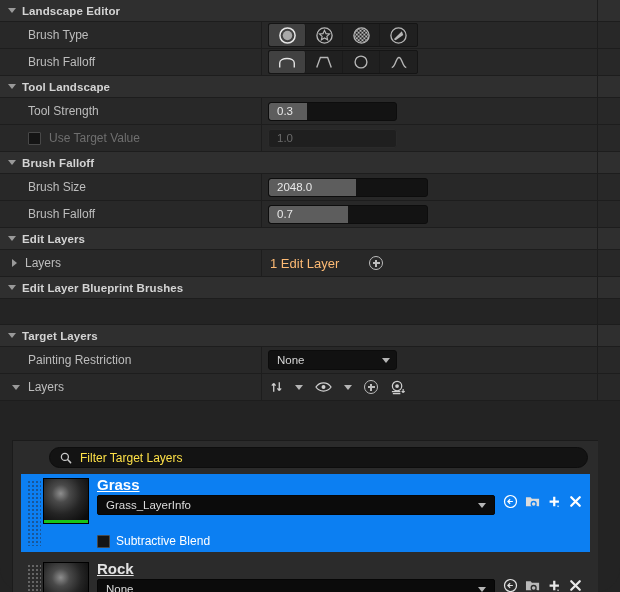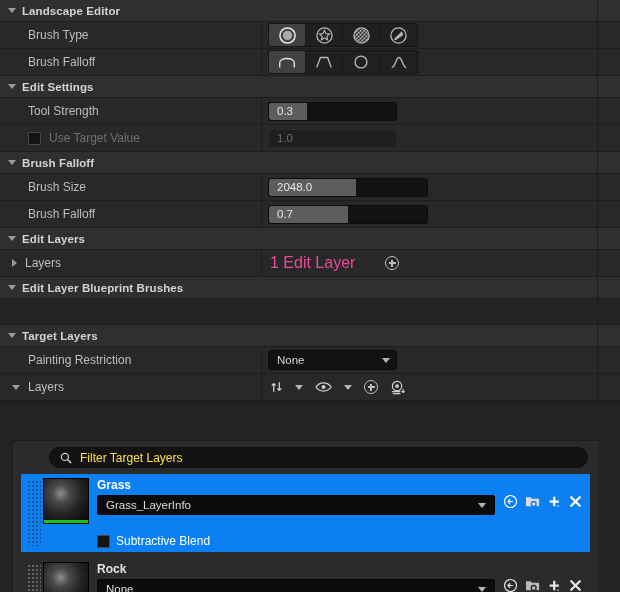--- a/index.html
+++ b/index.html
@@ -169,21 +169,21 @@
       radial-gradient(circle at 38% 33%, #8e8e8e 0%, #4a4a4a 22%, #242424 52%, #0c0c0c 85%),
       repeating-conic-gradient(#1a1a1a 0% 25%, #101010 0% 50%) 0 0/8px 8px;
     position: relative;
     border: 1px solid #000;
   }
   .thumb::after {
     content:''; position:absolute; left:0; right:0; bottom:0; height:3px;
     background:#18c418;
   }
   .layer-body { flex:1; padding-left: 8px; min-width:0; }
-  .layer-name { font-size: 12px; font-weight: bold; color: #e2e2e2; line-height: 14px; }
+  .layer-name { font-size: 15px; font-weight: bold; color: #e2e2e2; line-height: 14px; text-decoration: underline; }
   .layer-card.selected .layer-name { color:#fff; }
   .layer-combo {
     height: 20px; margin-top: 3px;
     background:#0b0b0b; border:1px solid #060606; border-radius:2px;
     display:flex; align-items:center; justify-content:space-between;
     padding: 0 8px; font-size:11.5px; color:#dcdcdc;
   }
   .subrow { display:flex; align-items:center; gap:6px; margin-top:19px; }
   .subrow .lbl { font-size:12px; color:#fff; }
   .row-actions {
@@ -268,21 +268,21 @@
               <path d="M3 15 C7 15 7.5 4 11 4 C14.5 4 15 15 19 15" fill="none" stroke="#b6b6b6" stroke-width="1.5"></path>
             </svg>
       </div>
     </div>
   </div>
   <div class="col-div"></div>
 </div>
 
 <div class="section-header">
   <span class="tri-down"></span>
-  <span class="title">Edit Settings</span>
+  <span class="title">Tool Landscape</span>
   <div class="col-div"></div>
 </div>
 
 <div class="prop-row">
   <div class="prop-label">Tool Strength</div>
   <div class="prop-value">
     <div class="slider">
       <div class="fill" id="fill-strength" style="width: 30%;"></div>
       <span class="val">0.3</span>
     </div>
@@ -336,21 +336,21 @@
   <span class="title">Edit Layers</span>
   <div class="col-div"></div>
 </div>
 
 <div class="prop-row">
   <div class="prop-label indent-arrow" style="gap:8px;">
     <span class="tri-right"></span>
     <span>Layers</span>
   </div>
   <div class="prop-value" style="gap:30px; padding-left:8px;">
-    <span style="font-size:16px;color:#ec4899;">1 Edit Layer</span>
+    <span style="font-size:13px;color:#fdba74;">1 Edit Layer</span>
     <span class="plus-circle"></span>
   </div>
   <div class="col-div"></div>
 </div>
 
 <div class="section-header">
   <span class="tri-down"></span>
   <span class="title">Edit Layer Blueprint Brushes</span>
   <div class="col-div"></div>
 </div>

